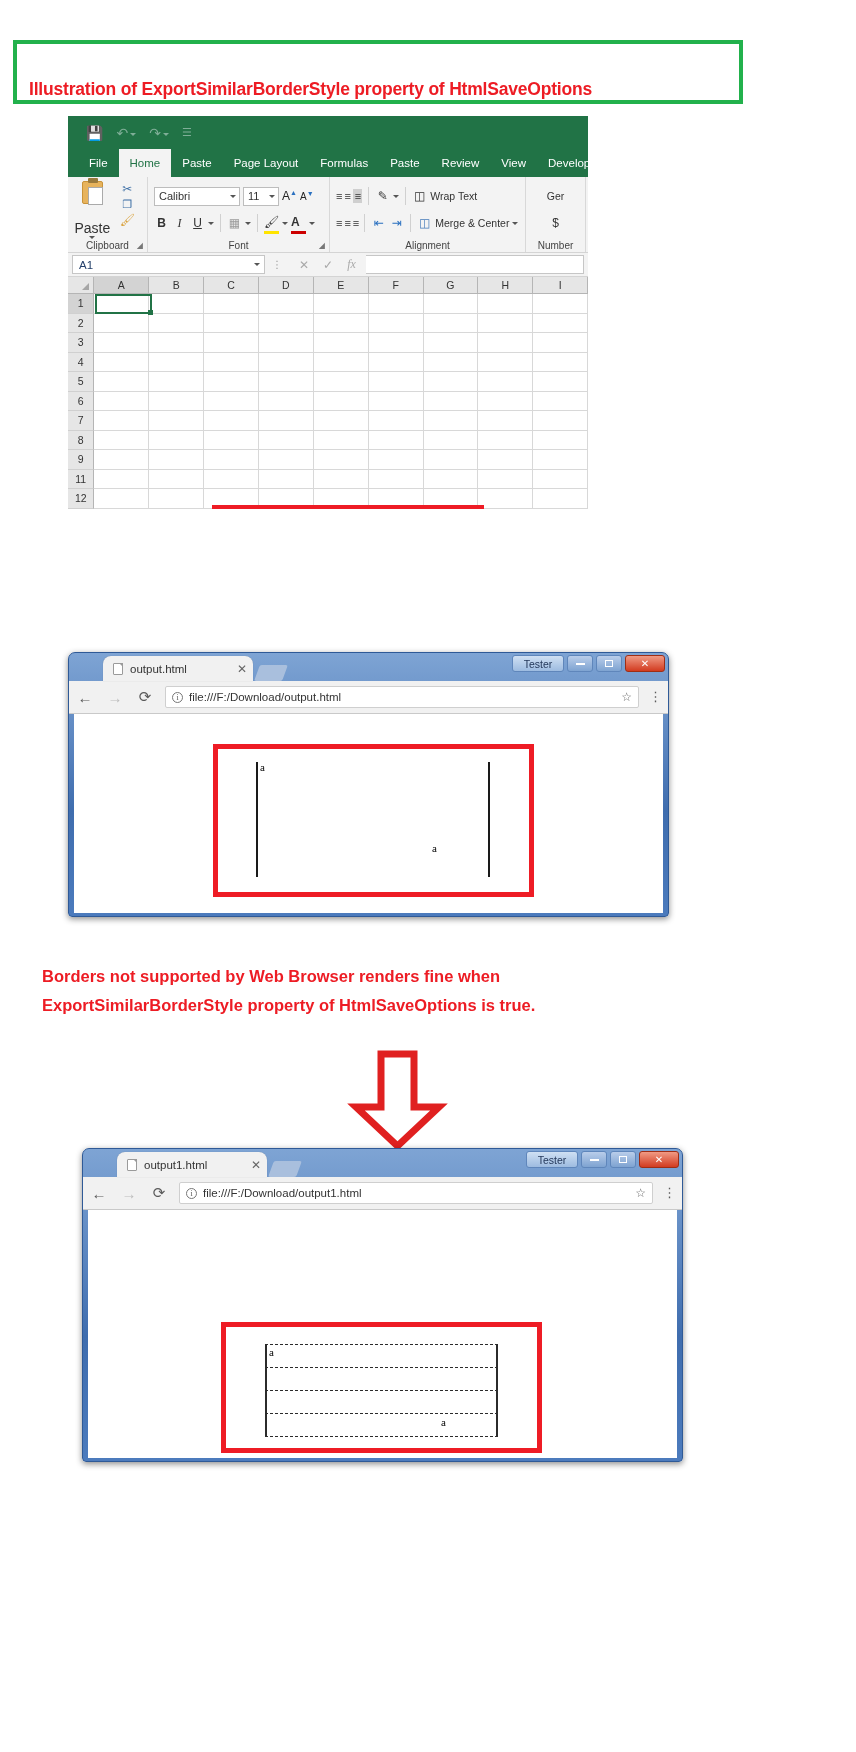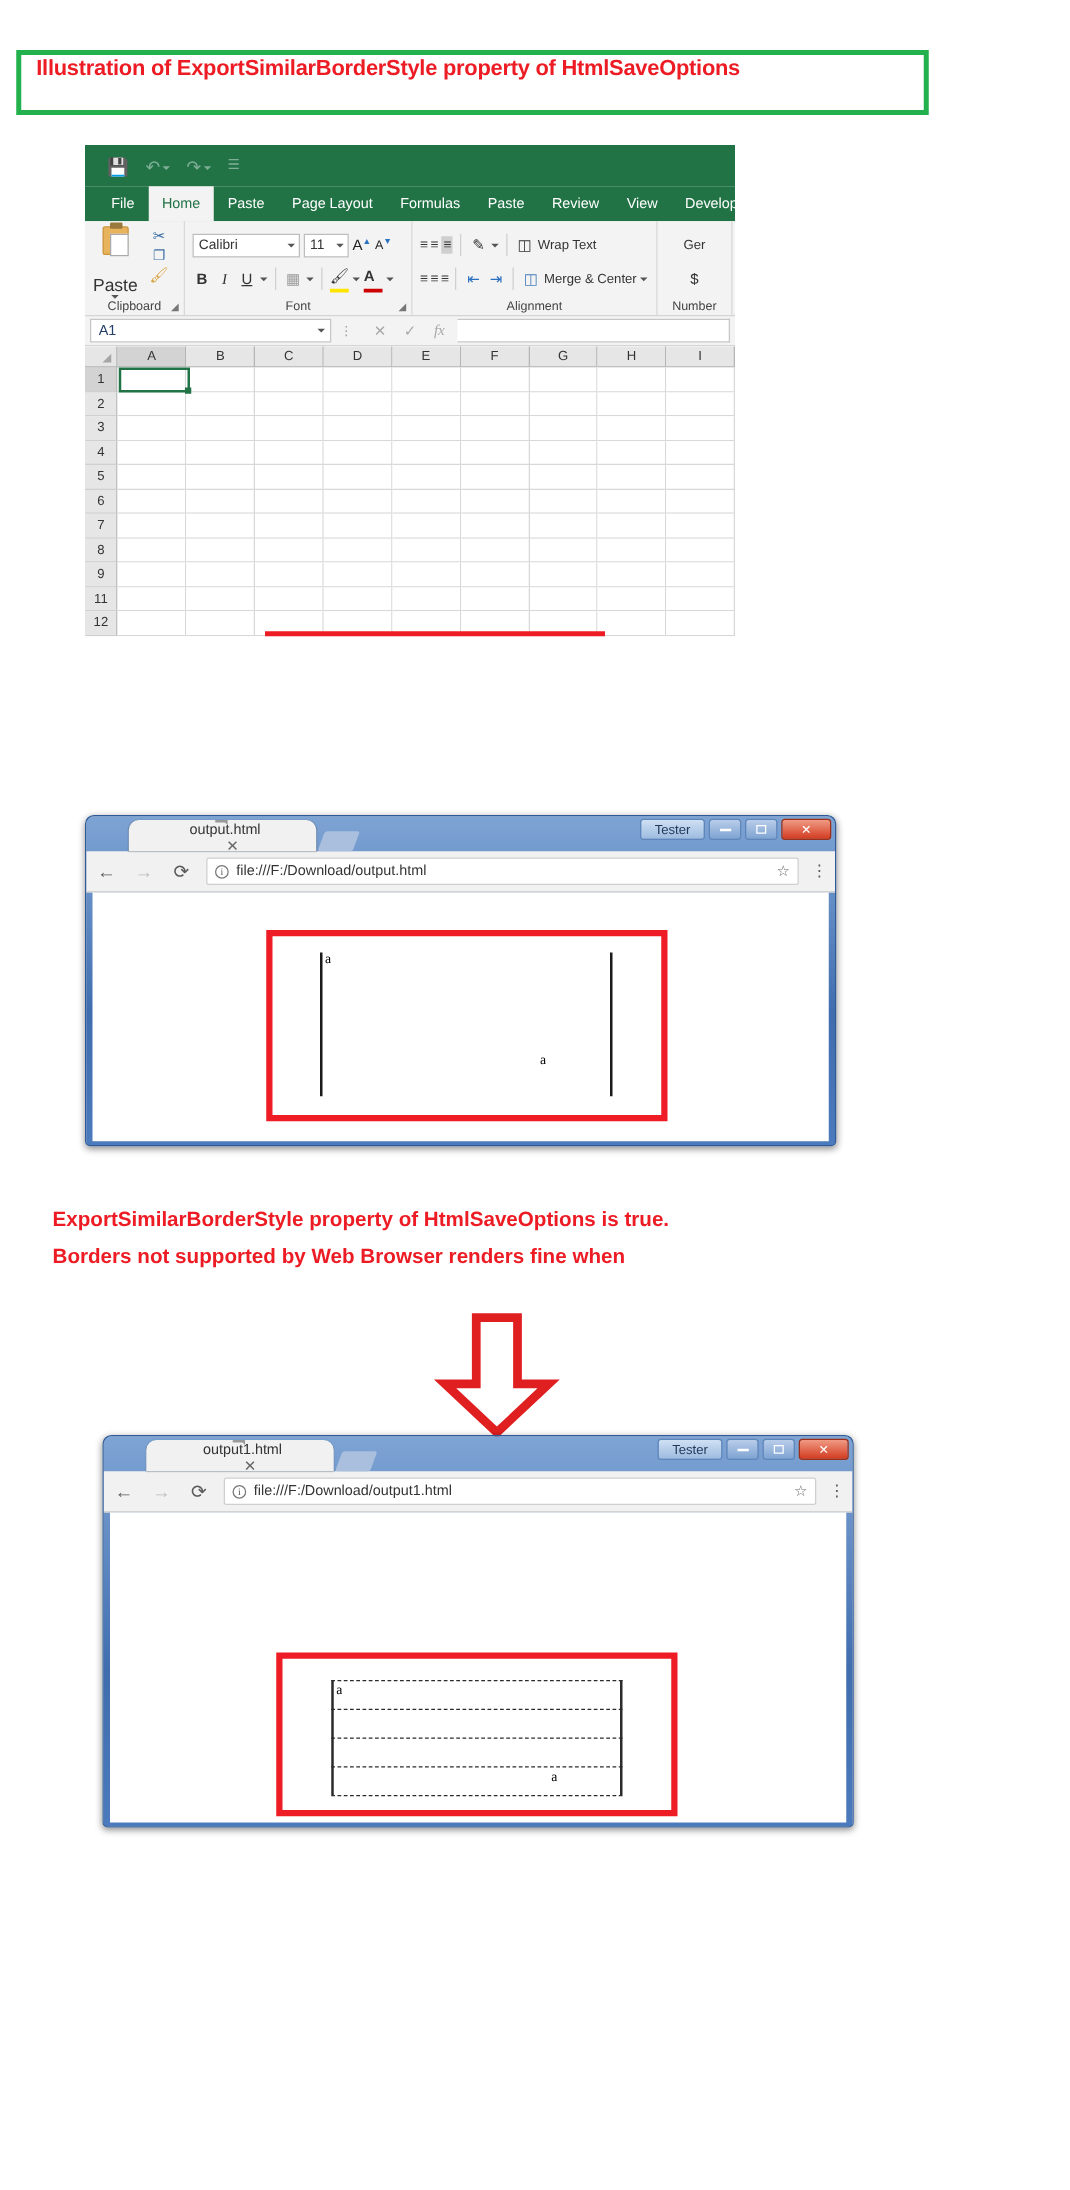--- a/index.html
+++ b/index.html
@@ -13,24 +13,24 @@
     width: 856px;
     height: 1752px;
     background: #fff;
     overflow: hidden;
   }
 
   
   .title-banner {
     position: absolute;
     left: 13px; top: 40px;
-    width: 730px; height: 52px;
+    width: 730px; height: 64px;
     border: 4px solid #22b14c;
     background: #ffffff;
-    display: flex; align-items: flex-start;
+    display: flex; align-items: flex-end;
   }
   .title-text {
     color: #ed1c24;
     font-weight: bold;
     font-size: 17.5px;
     letter-spacing: -0.2px;
     padding-left: 12px;
     white-space: nowrap;
   }
 
@@ -279,21 +279,20 @@
     display: flex; align-items: flex-end;
   }
   .br-tab {
     height: 25px; min-width: 150px;
     background: #f1f1f1;
     border-radius: 8px 8px 0 0;
     display: flex; align-items: center;
     padding: 0 6px 0 10px;
     font-size: 11.5px; color: #333;
     box-shadow: 0 0 1px rgba(0,0,0,0.25);
-    flex-direction: column;
   }
   .br-tab-ico {
     width: 10px; height: 12px;
     border: 1px solid #9a9a9a; background: #fff;
     margin-right: 7px; border-radius: 1px;
     position: relative;
   }
   .br-tab-ico:after {
     content: ""; position: absolute; right: -1px; top: -1px;
     border-left: 4px solid transparent; border-top: 4px solid #9a9a9a;
@@ -730,22 +729,22 @@
       <div class="plain-tbl" style="left:182px; top:48px; width:234px; height:115px;">
         <div class="v" style="left:0;"></div>
         <div class="v" style="right:0;"></div>
         <div class="plain-a" style="left:4px; top:-1px;">a</div>
         <div class="plain-a" style="left:176px; top:80px;">a</div>
       </div>
     </div>
   </div>
 
   <div class="caption">
+    <div>Borders not supported by Web Browser renders fine when</div>
     <div>ExportSimilarBorderStyle property of HtmlSaveOptions is true.</div>
-    <div>Borders not supported by Web Browser renders fine when</div>
   </div>
 
   <div class="arrow">
     <svg width="125" height="100" viewBox="0 0 125 100">
       <polygon points="46,4 79,4 79,57 104,57 62.5,96 21,57 46,57" fill="#ffffff" stroke="#e02020" stroke-width="7" stroke-linejoin="miter"></polygon>
     </svg>
   </div>
 
   <div class="browser" style="left:82px; top:1148px; width:601px; height:314px;">
     <div class="br-titlebar">

